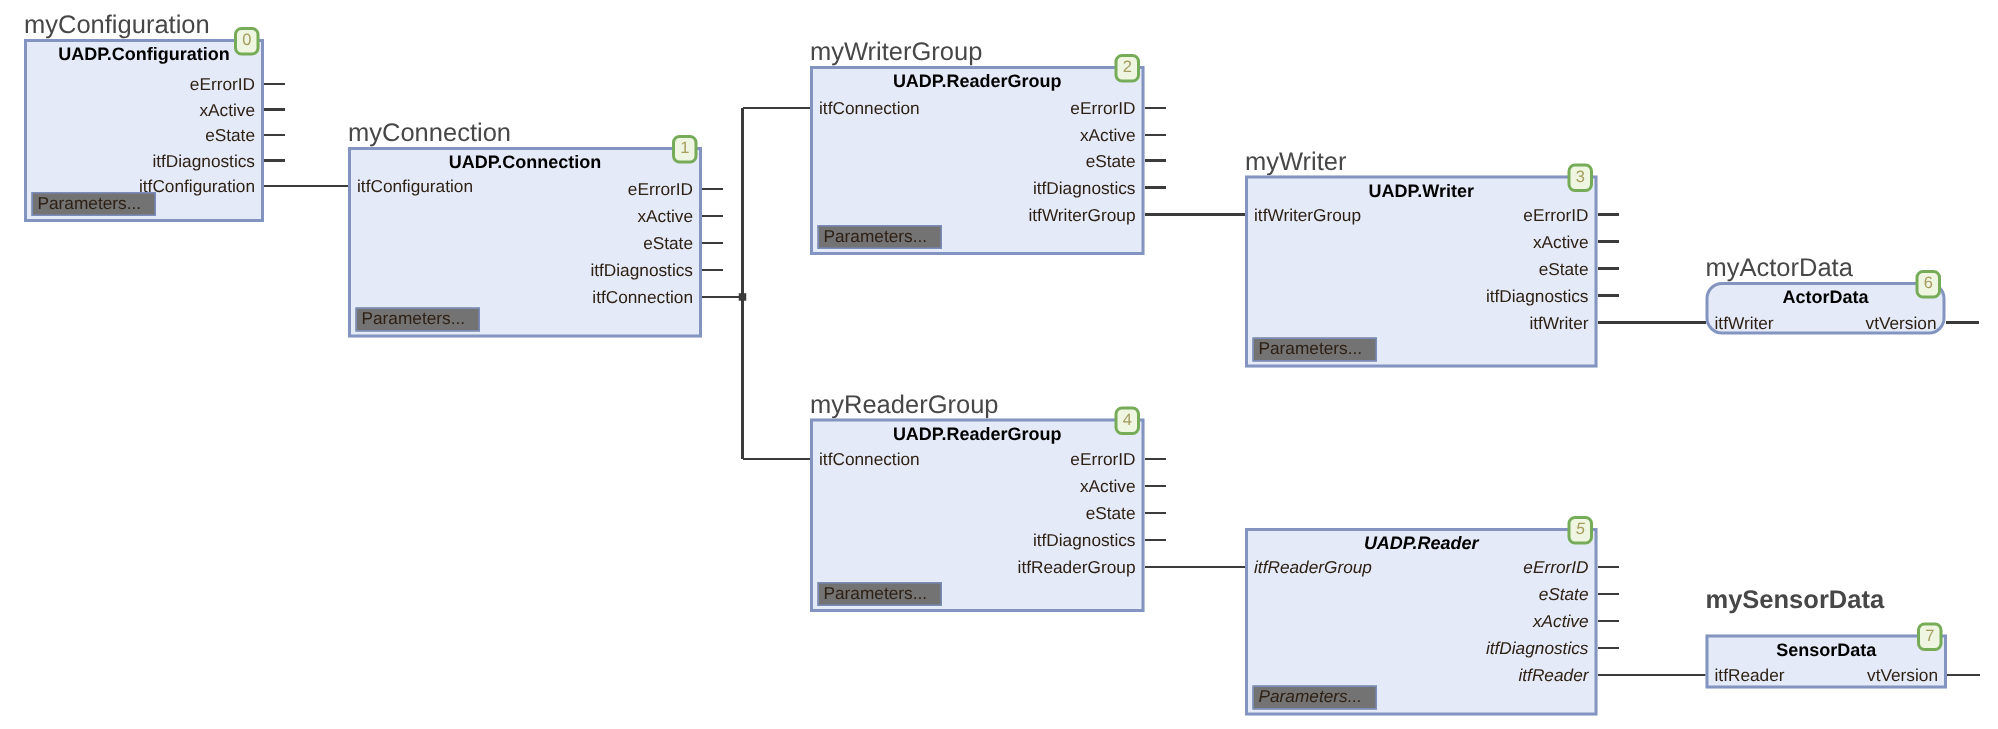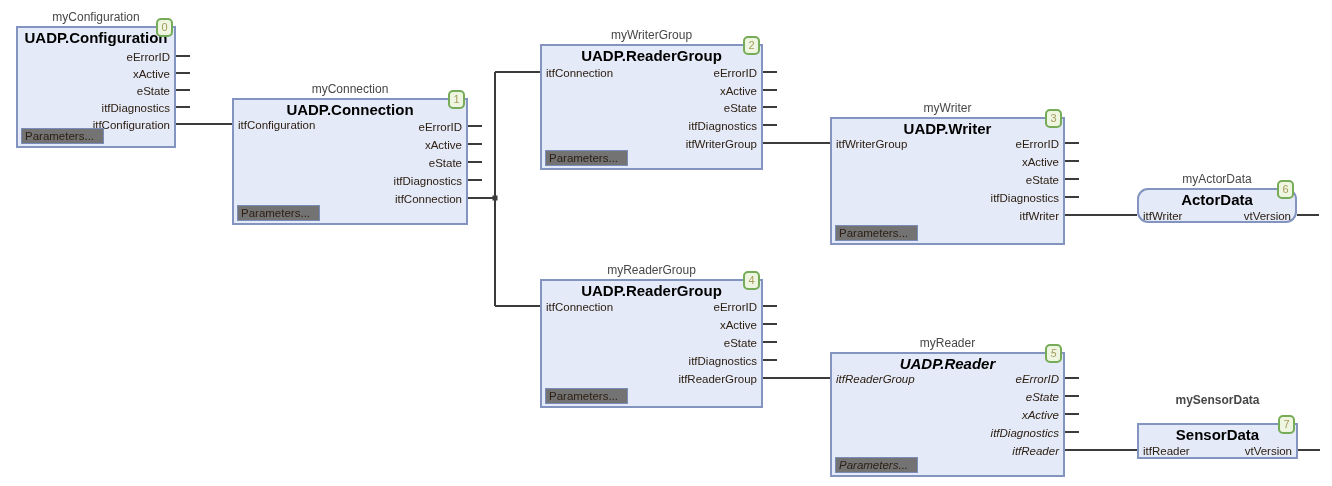--- a/index.html
+++ b/index.html
@@ -1,31 +1,31 @@
 <!DOCTYPE html>
 <html><head>
 <meta charset="utf-8">
 <style>
   html,body{margin:0;padding:0;background:#ffffff;}
   body{font-family:"Liberation Sans",sans-serif;}
   #canvas{position:relative;width:1332px;height:486px;background:#ffffff;overflow:hidden;}
   #wire-layer{position:absolute;left:0;top:0;z-index:0;}
   .fb{position:absolute;box-sizing:border-box;border:2px solid #8394c0;background:#e4eaf7;z-index:1;}
   .fb-title{position:absolute;top:1px;left:0;right:0;text-align:center;font-weight:bold;
-            font-size:15px;color:#000000;white-space:nowrap;}
+            font-size:12px;color:#000000;white-space:nowrap;}
   .pin{position:absolute;font-size:11.5px;color:#2e2014;white-space:nowrap;height:15px;line-height:15px;}
   .pin.in{left:4px;}
   .pin.out{right:4px;}
   .badge{position:absolute;top:-10px;right:1px;width:13px;height:15px;line-height:15px;
          text-align:center;font-size:11px;border:2px solid #76ab57;border-radius:5px;
          background:#eef6e1;color:#a59c5d;z-index:2;}
   .param-btn{position:absolute;left:3px;bottom:2px;width:78px;height:14px;line-height:14px;
              box-sizing:content-box;border:1px solid #7a8cba;background:#737373;
              font-size:11.5px;color:#2e2014;padding-left:3px;white-space:nowrap;overflow:hidden;cursor:default;}
-  .inst-label{position:absolute;text-align:center;font-size:12px;color:#474747;
+  .inst-label{position:absolute;font-size:17px;color:#474747;
               white-space:nowrap;z-index:1;height:14px;line-height:14px;}
 </style>
 </head>
 <body>
 
 <div id="canvas" style="width: 1332px; height: 486px; background: rgb(255, 255, 255);">
     <svg id="wire-layer" width="1332" height="486" viewBox="0 0 1332 486">
       <polyline points="176,124 232,124" fill="none" stroke="#3b3b3b" stroke-width="1.4" shape-rendering="crispEdges"></polyline>
       <polyline points="468,198 495,198" fill="none" stroke="#3b3b3b" stroke-width="1.4" shape-rendering="crispEdges"></polyline>
       <polyline points="495,72 495,306" fill="none" stroke="#3b3b3b" stroke-width="1.4" shape-rendering="crispEdges"></polyline>
@@ -122,21 +122,20 @@
       <div class="fb-title">UADP.ReaderGroup</div>
       <div class="badge">4</div>
       <div class="pin in" style="top: 19px;">itfConnection</div>
       <div class="pin out" style="top: 19px;">eErrorID</div>
       <div class="pin out" style="top: 37px;">xActive</div>
       <div class="pin out" style="top: 55px;">eState</div>
       <div class="pin out" style="top: 73px;">itfDiagnostics</div>
       <div class="pin out" style="top: 91px;">itfReaderGroup</div>
       <div class="param-btn">Parameters...</div>
     </div>
-    <div class="inst-label" style="left: 830px; width: 235px; top: 336px;">myReader</div>
     <div class="fb" style="left: 830px; top: 352px; width: 235px; height: 125px; font-style: italic;">
       <div class="fb-title">UADP.Reader</div>
       <div class="badge">5</div>
       <div class="pin in" style="top: 18px;">itfReaderGroup</div>
       <div class="pin out" style="top: 18px;">eErrorID</div>
       <div class="pin out" style="top: 36px;">eState</div>
       <div class="pin out" style="top: 54px;">xActive</div>
       <div class="pin out" style="top: 72px;">itfDiagnostics</div>
       <div class="pin out" style="top: 90px;">itfReader</div>
       <div class="param-btn">Parameters...</div>

